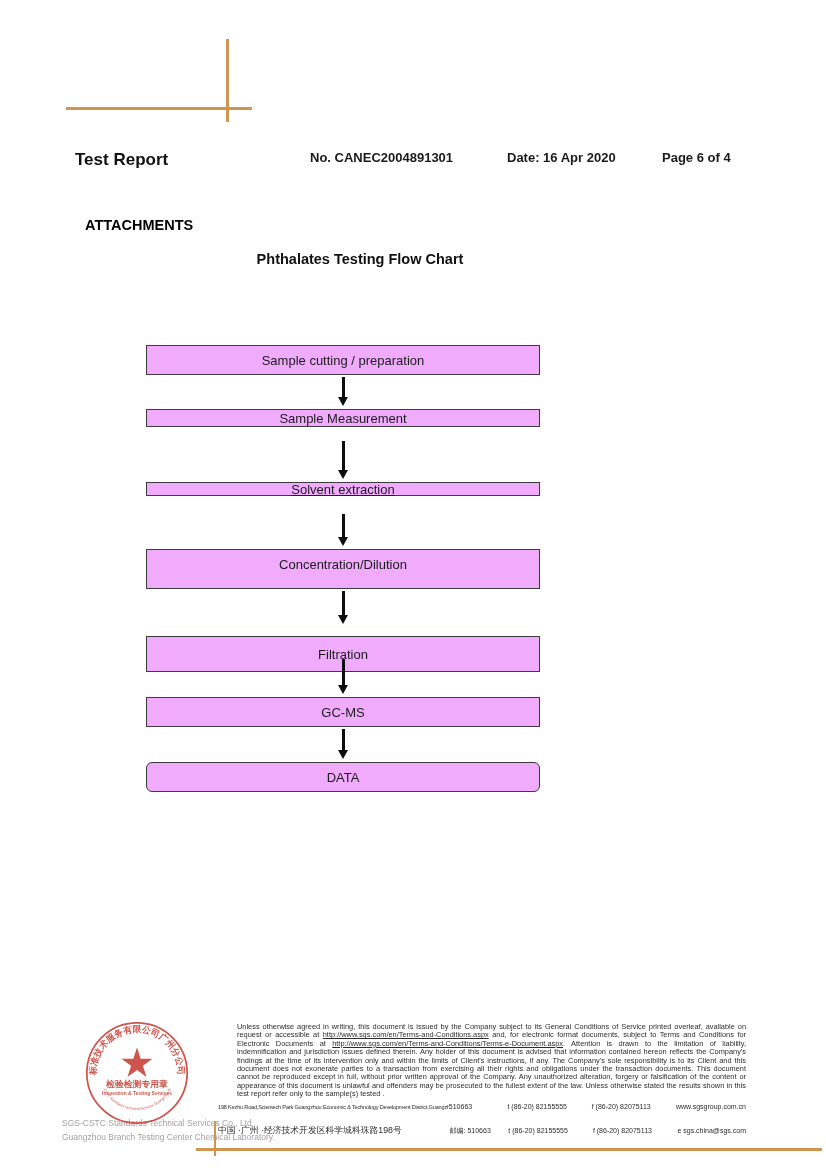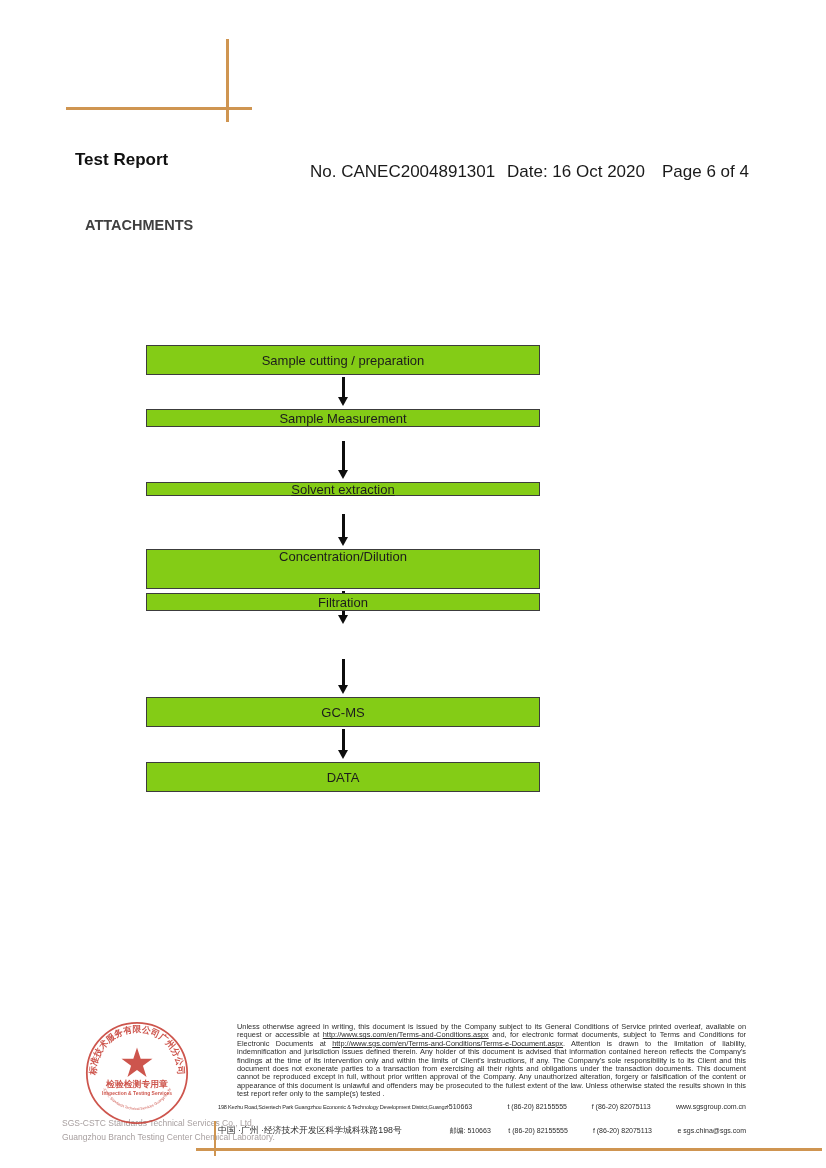--- a/index.html
+++ b/index.html
@@ -14,31 +14,31 @@
   body{font-family:"Liberation Sans","DejaVu Sans",sans-serif;}
   .page{position:relative;width:826px;height:1168px;background:#fff;overflow:hidden;}
 
   
   .logo-text{position:absolute;left:80px;top:44px;font-size:62px;line-height:62px;
     font-weight:bold;color:var(--logo_gray);letter-spacing:1px;}
   .logo-hline{position:absolute;left:66px;top:107px;width:186px;height:3px;background:var(--accent_tan);}
   .logo-vline{position:absolute;left:226px;top:39px;width:3px;height:83px;background:var(--accent_tan);}
 
   .report-title{position:absolute;left:75px;top:150px;font-size:17px;font-weight:bold;color:#111;}
-  .hdr-item{position:absolute;top:162px;font-size:17px;color:#1a1a1a;}
+  .hdr-item{position:absolute;top:150px;font-size:13px;color:#1a1a1a;font-weight:bold;}
   .hdr-no{left:310px;} .hdr-date{left:507px;} .hdr-page{left:662px;}
 
-  .attachments{position:absolute;left:85px;top:217px;font-size:14.5px;font-weight:bold;color:#404040;}
+  .attachments{position:absolute;left:85px;top:217px;font-size:14.5px;font-weight:bold;color:#000000;}
   .flow-title{position:absolute;left:210px;top:251px;width:300px;text-align:center;
     font-size:14.5px;font-weight:bold;color:#111;}
 
   
-  .flow-box{position:absolute;left:146px;width:394px;border:1.4px solid #3c3c3c;background:#84cc16;
+  .flow-box{position:absolute;left:146px;width:394px;border:1.4px solid #3c3c3c;background:#f0abfc;
     display:flex;align-items:center;justify-content:center;font-size:13px;color:#1c1c1c;}
-  .flow-box.low-text{align-items:flex-end;padding-bottom:24px;}
+  .flow-box.low-text{align-items:flex-end;padding-bottom:16px;}
   .flow-arrow{position:absolute;left:338px;width:10px;}
   .flow-arrow::before{content:"";position:absolute;left:3.5px;top:0;bottom:8px;width:3px;background:#0d0d0d;}
   .flow-arrow::after{content:"";position:absolute;left:0;bottom:0;width:0;height:0;
     border-left:5px solid transparent;border-right:5px solid transparent;border-top:9px solid #0d0d0d;}
 
   
   .stamp{position:absolute;left:84px;top:1020px;width:106px;height:106px;opacity:.85;z-index:5;}
   .company-lines{position:absolute;left:62px;top:1117px;font-size:8.5px;line-height:13.5px;
     color:var(--footer_gray);z-index:1;white-space:nowrap;}
   .footer-text{position:absolute;left:218px;top:1023px;width:528px;color:#2c2c2c;}
@@ -61,51 +61,52 @@
 </head>
 <body>
 
 <div class="page">
 
   <div class="logo-hline"></div>
   <div class="logo-vline"></div>
 
   <div class="report-title">Test Report</div>
   <div class="hdr-item hdr-no">No. CANEC2004891301</div>
-  <div class="hdr-item hdr-date">Date: 16 Oct 2020</div>
+  <div class="hdr-item hdr-date">Date: 16 Apr 2020</div>
   <div class="hdr-item hdr-page">Page 6 of 4</div>
 
   <div class="attachments">ATTACHMENTS</div>
+  <div class="flow-title">Phthalates Testing Flow Chart</div>
 
   <div>
       <div class="flow-box" style="top: 345px; height: 30px;">
         <span>Sample cutting / preparation</span>
       </div>
       <div class="flow-arrow" style="top: 377px; height: 29px;"></div>
       <div class="flow-box" style="top: 409px; height: 18px;">
         <span>Sample Measurement</span>
       </div>
       <div class="flow-arrow" style="top: 441px; height: 38px;"></div>
       <div class="flow-box" style="top: 482px; height: 14px; text-decoration: underline;">
         <span>Solvent extraction</span>
       </div>
       <div class="flow-arrow" style="top: 514px; height: 32px;"></div>
       <div class="flow-box low-text" style="top: 549px; height: 40px;">
         <span>Concentration/Dilution</span>
       </div>
       <div class="flow-arrow" style="top: 591px; height: 33px;"></div>
-      <div class="flow-box" style="top: 593px; height: 18px; align-items: flex-end;">
+      <div class="flow-box" style="top: 636px; height: 36px;">
         <span>Filtration</span>
       </div>
       <div class="flow-arrow" style="top: 659px; height: 35px;"></div>
       <div class="flow-box" style="top: 697px; height: 30px;">
         <span>GC-MS</span>
       </div>
       <div class="flow-arrow" style="top: 729px; height: 30px;"></div>
-      <div class="flow-box" style="top: 762px; height: 30px;">
+      <div class="flow-box" style="top: 762px; height: 30px; border-radius: 6px;">
         <span>DATA</span>
       </div>
     </div>
 
   <svg class="stamp" viewBox="0 0 150 150">
     <defs>
       <path id="arcT" d="M 21.6,97.7 A 58,58 0 1 1 128.4,97.7" fill="none"></path>
       <path id="arcB" d="M 26,96 A 54,54 0 0 0 124,96" fill="none"></path>
     </defs>
     <circle cx="75" cy="75" r="71" fill="none" stroke="#c5382e" stroke-width="2.5"></circle>

